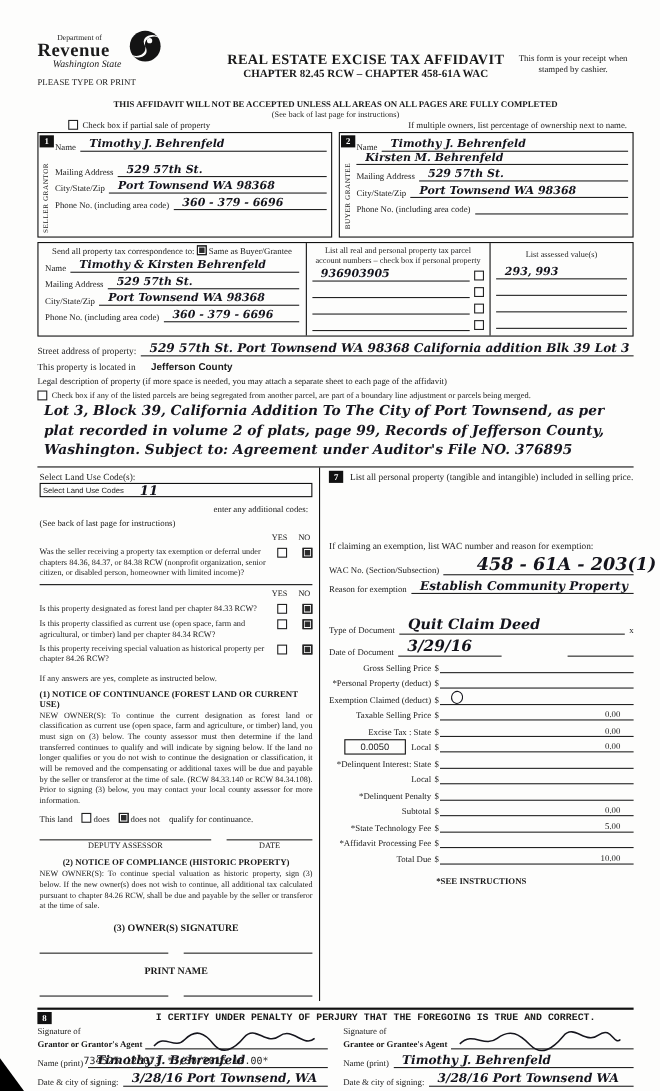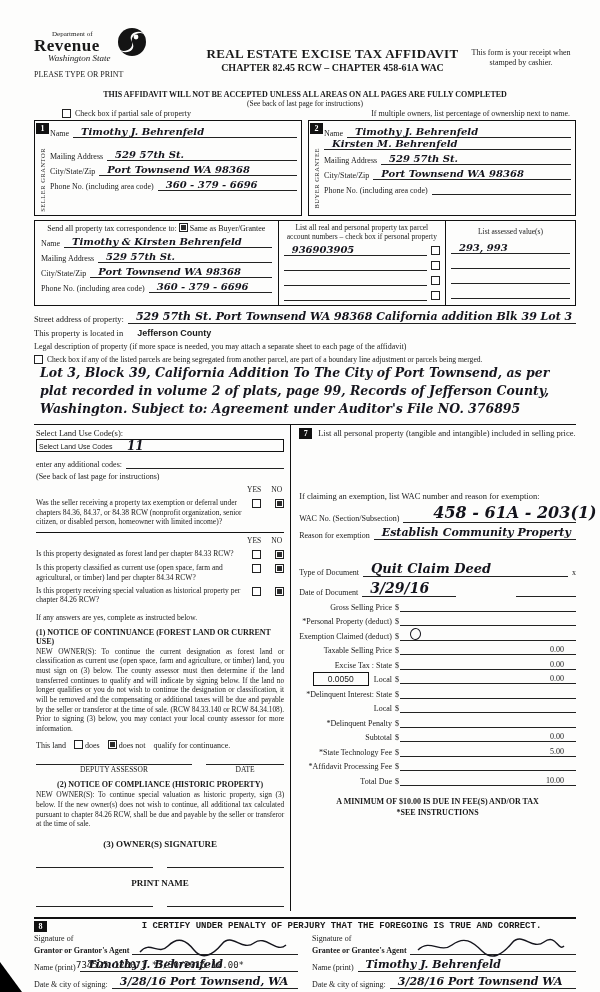--- a/index.html
+++ b/index.html
@@ -307,21 +307,21 @@
     <div class="legal-hw">Washington.      Subject to:  Agreement under Auditor's File NO. 376895</div>
   </div>
 
   <div class="main">
     <div class="mcol-l">
       <div style="font-size:8.5px;">Select Land Use Code(s):</div>
       <div class="luc-box">
         <span>Select Land Use Codes</span>
         <span class="hw">11</span>
       </div>
-      <div class="frow" style="margin-top:6px;">
+      <div class="frow" style="margin-top:6px;flex-direction:column;">
           <span class="flabel">enter any additional codes:</span>
           <span class="fline"></span>
         </div>
       <div style="font-size:8px; margin-top:3px;">(See back of last page for instructions)</div>
 
       <div class="ynhead">
           <span>YES</span>
           <span>NO</span>
         </div>
       <div class="q">
@@ -512,21 +512,20 @@
         </div>
       <div class="mrow">
           <span class="mlabel">Total Due</span>
           <span class="mdollar">$</span>
           <span class="mline">
             <span class="mval">10.00</span>
           </span>
         </div>
 
       <div class="minnote">
-        <div>A MINIMUM OF $10.00 IS DUE IN FEE(S) AND/OR TAX</div>
         <div>*SEE INSTRUCTIONS</div>
       </div>
     </div>
   </div>
 
   <div class="sec8">
     <div class="certline">
       <div class="numbox">8</div>
       <div class="cert" style="flex:1; text-align:center;">I CERTIFY UNDER PENALTY OF PERJURY THAT THE FOREGOING IS TRUE AND CORRECT.</div>
     </div>

